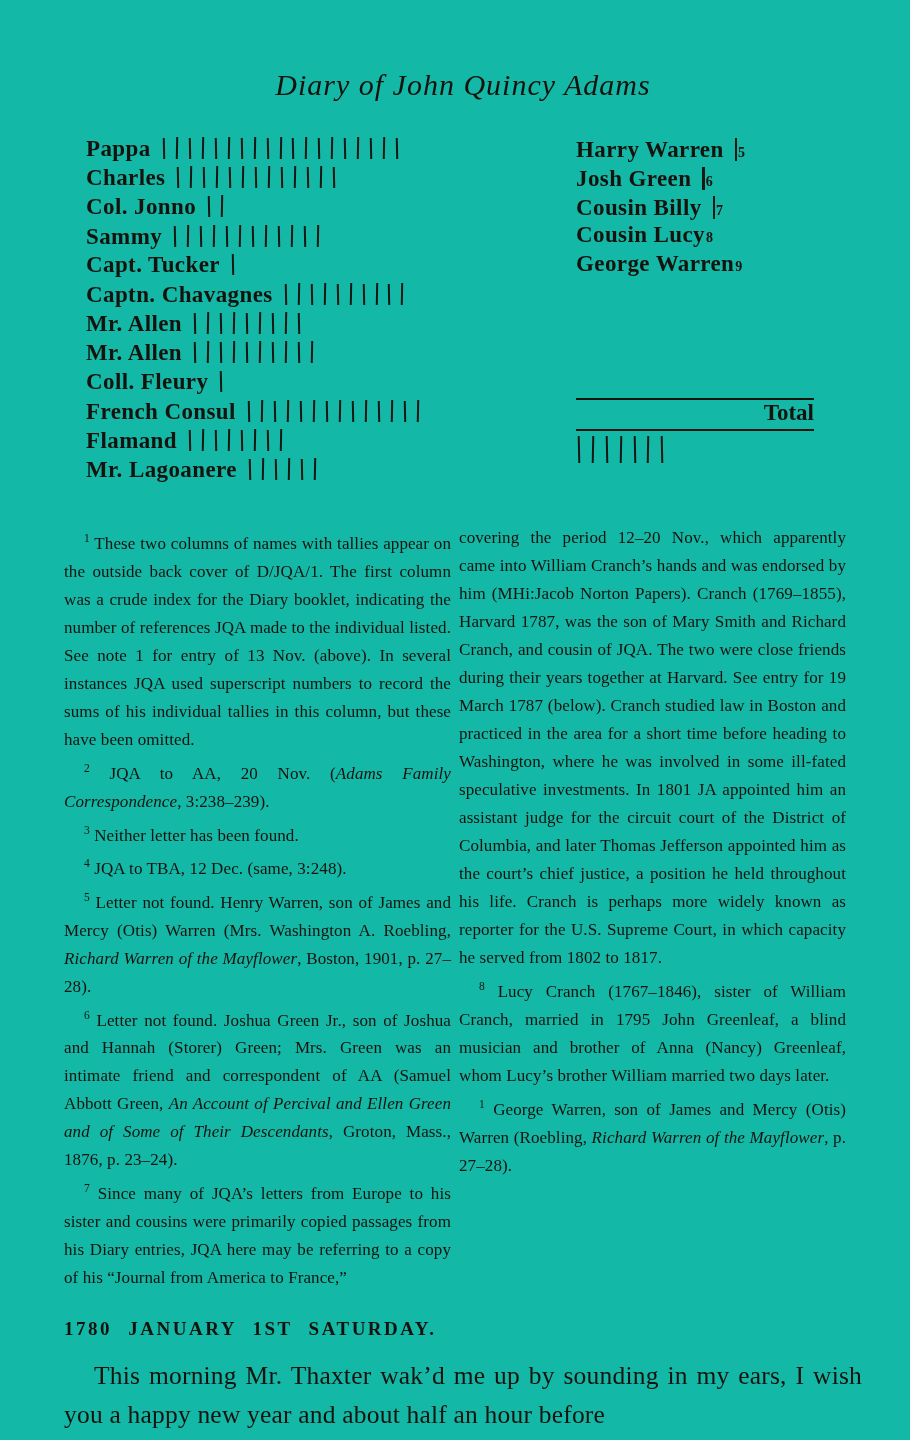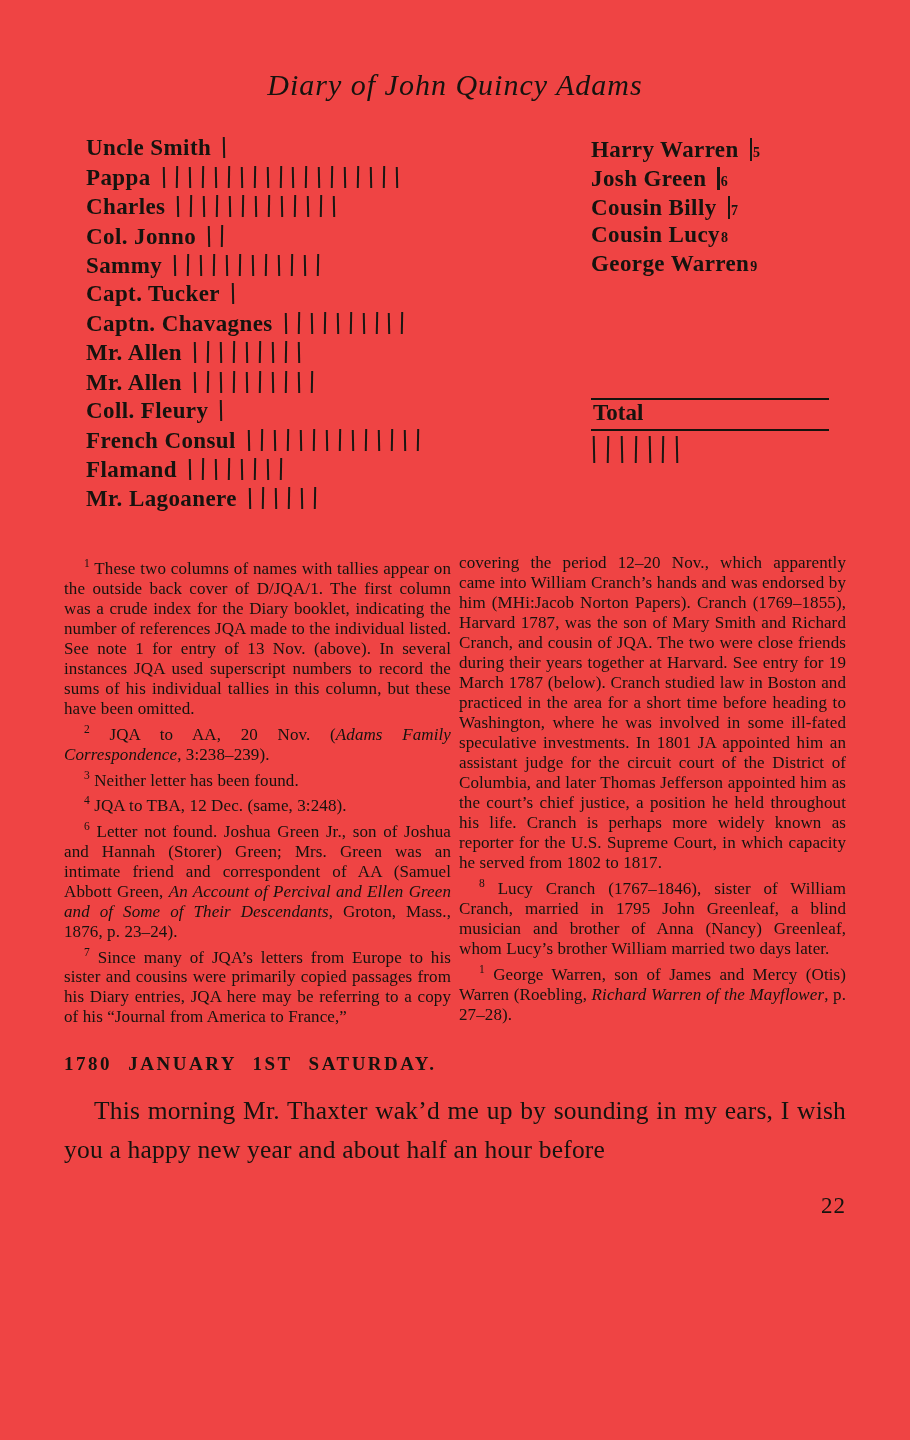--- a/index.html
+++ b/index.html
@@ -4,35 +4,35 @@
 <style>
   * { box-sizing: border-box; }
   html, body { margin: 0; padding: 0; }
   body {
     width: 910px; height: 1440px;
     background: #f3f2ee;
     font-family: "Liberation Serif", serif;
   }
   .page {
     width: 910px; height: 1440px;
-    background: #ef4444;
+    background: #14b8a6;
     color: #16130e;
-    padding: 68px 64px 0 64px;
+    padding: 68px 48px 0 64px;
     overflow: hidden;
   }
   .running-title {
     text-align: center;
     font-style: italic;
     font-size: 30px;
     letter-spacing: 1px;
   }
   
   .tally-section { display: flex; margin-top: 32px; padding-left: 22px; }
   .tally-left  { width: 478px; }
-  .tally-right { width: 238px; margin-left: 27px; }
+  .tally-right { width: 238px; margin-left: 12px; text-align: right; }
   .tally-row {
     height: 29.2px;
     font-size: 23px;
     font-weight: bold;
     white-space: nowrap;
     display: flex;
     align-items: baseline;
   }
   .tally-name { letter-spacing: 0.4px; }
   .tally-marks { margin-left: 12px; display: inline-flex; align-items: flex-end; transform: translateY(3px); }
@@ -63,21 +63,21 @@
   .total-block { margin-top: 118px; }
   .total-tallies { margin-top: 5px; display: flex; padding-left: 2px; }
   .total-tallies .tally-mark { height: 27px; margin-right: 11.5px; }
   
   .footnotes { display: flex; margin-top: 40px; }
   .fn-col { width: 387px; }
   .fn-col + .fn-col { margin-left: 8px; }
   p.footnote {
     margin: 0;
     font-size: 17px;
-    line-height: 20px;
+    line-height: 28px;
     text-align: justify;
     text-indent: 20px;
     letter-spacing: 0.1px;
   }
   p.footnote.continuation { text-indent: 0; }
   p.footnote i { font-style: italic; }
   sup.fn-marker { font-size: 11.5px; }
   
   .entry-heading {
     text-align: left;
@@ -105,26 +105,20 @@
 </head>
 <body>
 
 <div class="page">
 
   <div class="running-title">Diary of John Quincy Adams</div>
 
   <div class="tally-section">
     <div class="tally-left" id="tally-left">
         <div class="tally-row">
-          <span class="tally-name">Uncle Smith</span>
-          <span class="tally-marks">
-            <span class="tally-mark"></span>
-          </span>
-        </div>
-        <div class="tally-row">
           <span class="tally-name">Pappa</span>
           <span class="tally-marks">
             <span class="tally-mark"></span>
             <span class="tally-mark"></span>
             <span class="tally-mark"></span>
             <span class="tally-mark"></span>
             <span class="tally-mark"></span>
             <span class="tally-mark"></span>
             <span class="tally-mark"></span>
             <span class="tally-mark"></span>
@@ -327,20 +321,21 @@
         </div>
     </div>
   </div>
 
   <div class="footnotes">
     <div class="fn-col" id="fn-left">
         <p class="footnote"><sup class="fn-marker">1</sup> <span>These two columns of names with tallies appear on the outside back cover of D/JQA/1. The first column was a crude index for the Diary booklet, indicating the number of references JQA made to the individual listed. See note 1 for entry of 13 Nov. (above). In several instances JQA used superscript numbers to record the sums of his individual tallies in this column, but these have been omitted.</span></p>
         <p class="footnote"><sup class="fn-marker">2</sup> <span>JQA to AA, 20 Nov. (</span><i>Adams Family Correspondence</i><span>, 3:238–239).</span></p>
         <p class="footnote"><sup class="fn-marker">3</sup> <span>Neither letter has been found.</span></p>
         <p class="footnote"><sup class="fn-marker">4</sup> <span>JQA to TBA, 12 Dec. (same, 3:248).</span></p>
+        <p class="footnote"><sup class="fn-marker">5</sup> <span>Letter not found. Henry Warren, son of James and Mercy (Otis) Warren (Mrs. Washington A. Roebling, </span><i>Richard Warren of the Mayflower</i><span>, Boston, 1901, p. 27–28).</span></p>
         <p class="footnote"><sup class="fn-marker">6</sup> <span>Letter not found. Joshua Green Jr., son of Joshua and Hannah (Storer) Green; Mrs. Green was an intimate friend and correspondent of AA (Samuel Abbott Green, </span><i>An Account of Percival and Ellen Green and of Some of Their Descendants</i><span>, Groton, Mass., 1876, p. 23–24).</span></p>
         <p class="footnote"><sup class="fn-marker">7</sup> <span>Since many of JQA’s letters from Europe to his sister and cousins were primarily copied passages from his Diary entries, JQA here may be referring to a copy of his “Journal from America to France,”</span></p>
       </div>
     <div class="fn-col" id="fn-right">
         <p class="footnote continuation"><span>covering the period 12–20 Nov., which apparently came into William Cranch’s hands and was endorsed by him (MHi:Jacob Norton Papers). Cranch (1769–1855), Harvard 1787, was the son of Mary Smith and Richard Cranch, and cousin of JQA. The two were close friends during their years together at Harvard. See entry for 19 March 1787 (below). Cranch studied law in Boston and practiced in the area for a short time before heading to Washington, where he was involved in some ill-fated speculative investments. In 1801 JA appointed him an assistant judge for the circuit court of the District of Columbia, and later Thomas Jefferson appointed him as the court’s chief justice, a position he held throughout his life. Cranch is perhaps more widely known as reporter for the U.S. Supreme Court, in which capacity he served from 1802 to 1817.</span></p>
         <p class="footnote"><sup class="fn-marker">8</sup> <span>Lucy Cranch (1767–1846), sister of William Cranch, married in 1795 John Greenleaf, a blind musician and brother of Anna (Nancy) Greenleaf, whom Lucy’s brother William married two days later.</span></p>
         <p class="footnote"><sup class="fn-marker">1</sup> <span>George Warren, son of James and Mercy (Otis) Warren (Roebling, </span><i>Richard Warren of the Mayflower</i><span>, p. 27–28).</span></p>
       </div>
   </div>
 

